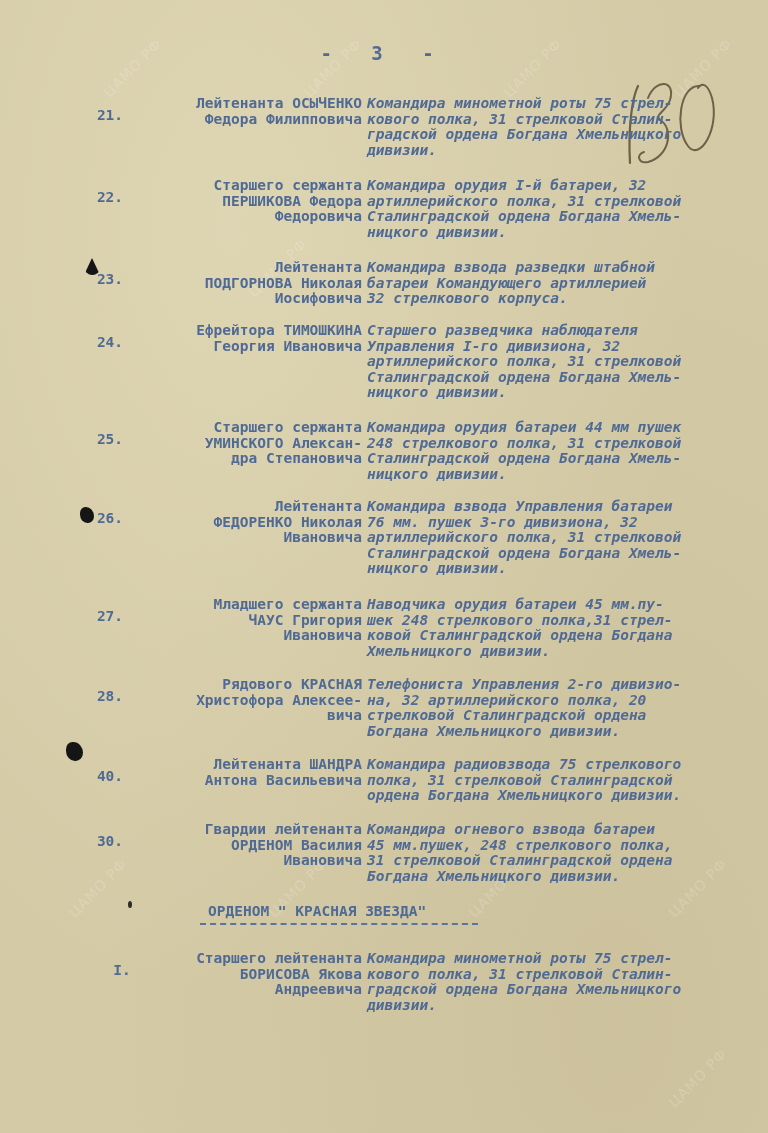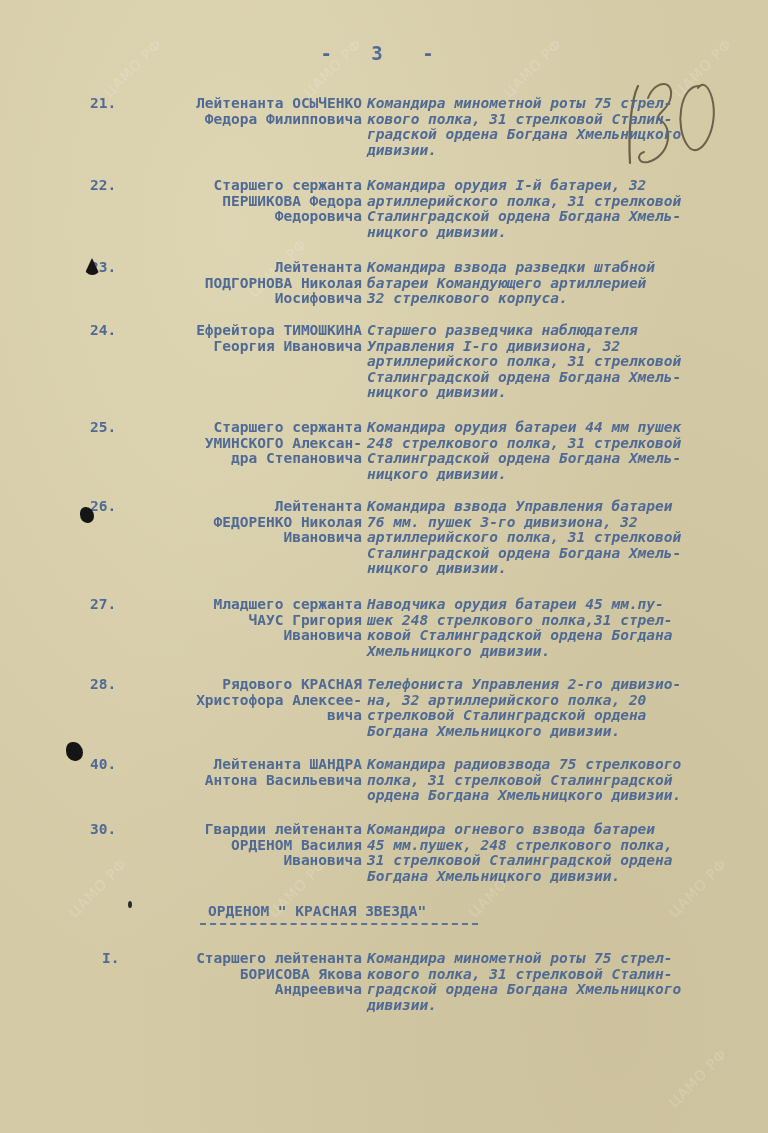--- a/index.html
+++ b/index.html
@@ -20,21 +20,21 @@
     .watermark {
       position: absolute; font-family: "DejaVu Sans", sans-serif;
       font-size: 14px; color: rgba(255,255,255,0.18);
       transform: rotate(-45deg); letter-spacing: 1px; pointer-events: none;
     }
     .page-number {
       position: absolute; top: 42px; left: 0; width: 768px;
       text-align: center; font-size: 19px; font-weight: bold; letter-spacing: 14px;
     }
     .entry { position: absolute; left: 90px; width: 670px; font-size: 14.5px; line-height: 15.5px; font-weight: bold; }
-    .entry .num { position: absolute; left: 0; top: 0; width: 40px; }
+    .entry .num { position: absolute; left: 0; top: 12px; width: 40px; text-align: center; }
     .entry .name { position: absolute; left: 42px; top: 0; width: 230px; white-space: pre-line; text-align: right; }
     .entry .desc { position: absolute; left: 277px; top: 0; width: 385px; white-space: pre-line; font-style: italic; }
     .section-heading {
       position: absolute; left: 208px; top: 903px; font-size: 14.5px; font-weight: bold;
     }
     .section-underline {
       position: absolute; left: 200px; top: 923px; width: 278px; height: 0;
       border-top: 2px dashed #5a73a0;
     }
     .handwriting {

